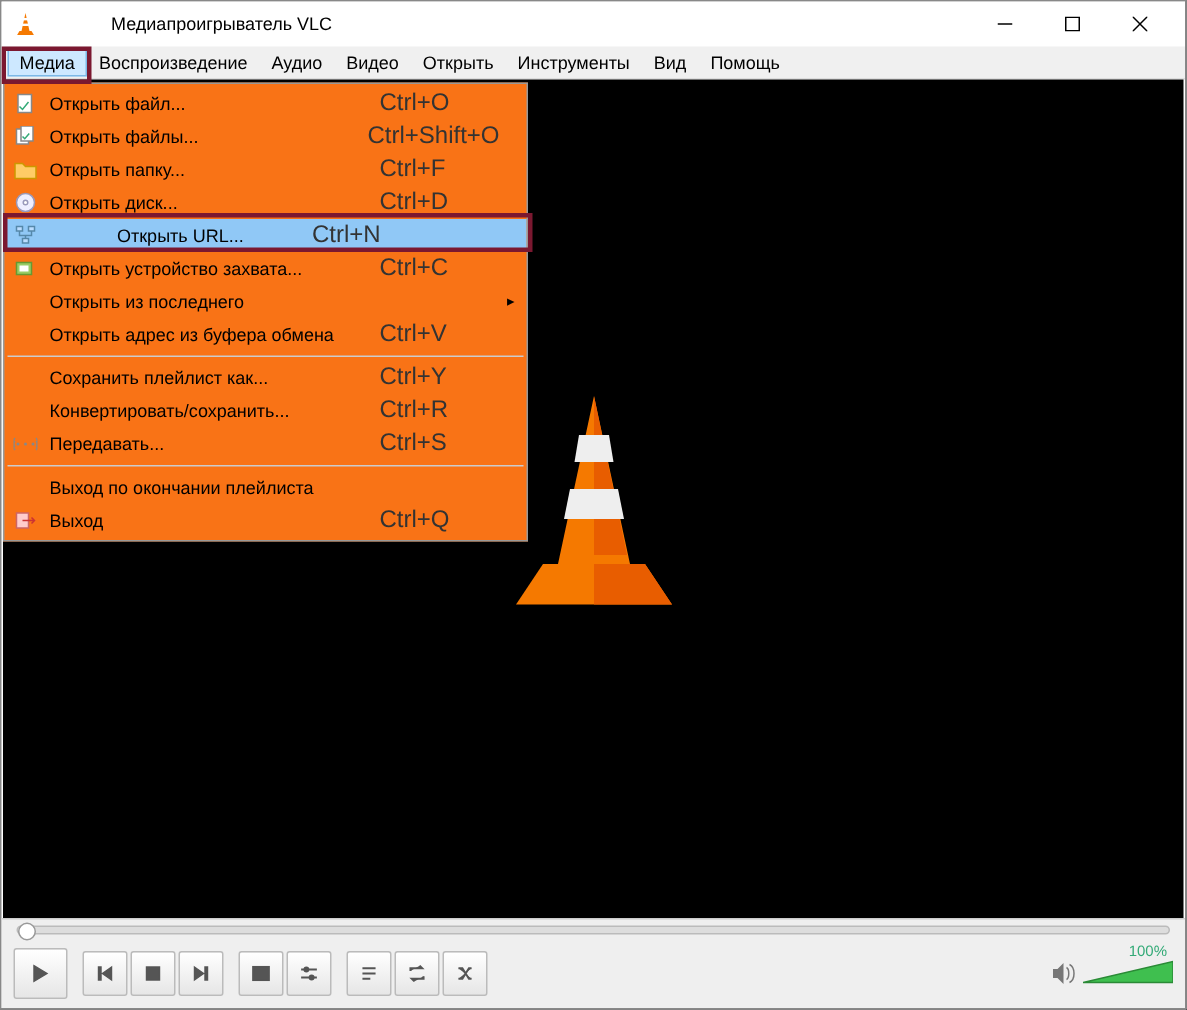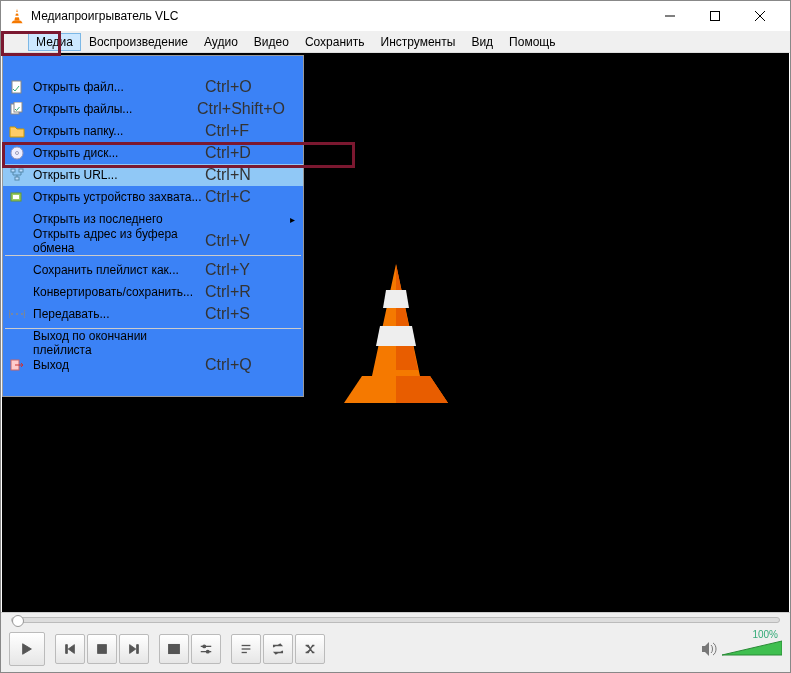--- a/index.html
+++ b/index.html
@@ -1,31 +1,31 @@
 <!DOCTYPE html>
 <html><head>
 <meta charset="utf-8">
 <style>
 * { box-sizing: border-box; margin: 0; padding: 0; }
 body { font-family: "Segoe UI", Tahoma, sans-serif; font-size: 12px; background: #fff; width: 791px; height: 673px; overflow: hidden; position: relative; border: 1px solid #888; }
 .titlebar { height: 30px; display: flex; align-items: center; padding: 0 8px; background: #fff; }
 .titlebar .cone-small { width: 16px; height: 16px; margin-right: 6px; }
-.titlebar .title { flex: 1; font-size: 12px; }
+.titlebar .title { flex: 1; font-size: 12px; margin-left: 43px; }
 .winbtns { display: flex; }
 .winbtn { width: 45px; height: 30px; display: flex; align-items: center; justify-content: center; }
 .winbtn svg { width: 10px; height: 10px; }
 .menubar { height: 22px; display: flex; align-items: center; padding: 0 4px; background: #f0f0f0; border-bottom: 1px solid #ddd; }
 .menubar .mitem { padding: 12px 8px; font-size: 12px; position: relative; }
-.menubar .mitem.open { background: #cde8ff; border: 1px solid #7cb8e6; padding: 1px 7px; margin-left: 23px; }
+.menubar .mitem.open { background: #cde8ff; border: 1px solid #7cb8e6; padding: 1px 7px; }
 .menuhl { position: absolute; left: 0; top: 30px; width: 60px; height: 25px; border: 3px solid #7b1830; z-index: 30; pointer-events: none; }
 .video { position: absolute; left: 1px; right: 1px; top: 52px; bottom: 60px; background: #000; display: flex; align-items: center; justify-content: center; }
 .bigcone { width: 120px; height: 150px; }
-.dropdown { position: absolute; left: 1px; top: 54px; width: 302px; background: #3b82f6; border: 1px solid #999; box-shadow: 2px 2px 4px rgba(0,0,0,.25); z-index: 20; padding: 20px 0; }
+.dropdown { position: absolute; left: 1px; top: 54px; width: 350px; background: #f97316; border: 1px solid #999; box-shadow: 2px 2px 4px rgba(0,0,0,.25); z-index: 20; padding: 2px 0; }
 .dropitem { display: flex; align-items: center; height: 22px; padding: 0 8px 0 4px; }
-.dropitem.hover { background: #90c8f6; }
+.dropitem.hover { background: #90c8f6; gap: 45px; }
 .dropicon { width: 20px; height: 16px; display: flex; align-items: center; justify-content: center; margin-right: 6px; }
 .droplabel { flex: 1; font-size: 12px; }
 .dropshort { font-size: 16px; color: #333; min-width: 80px; }
 .droparrow { width: 10px; text-align: right; font-size: 10px; }
 .sep { height: 1px; background: #ccc; margin: 3px 2px; }
 .rowhl { position: absolute; left: 1px; top: 141px; width: 353px; height: 26px; border: 3px solid #7b1830; z-index: 25; pointer-events: none; }
 .bottombar { position: absolute; left: 0; right: 0; bottom: 0; height: 60px; background: #efefef; border-top: 1px solid #ccc; }
 .seekbar { height: 14px; display: flex; align-items: center; padding: 0 10px; }
 .seektrack { flex: 1; height: 6px; background: #ddd; border: 1px solid #bbb; border-radius: 3px; position: relative; }
 .seekknob { position: absolute; left: 0; top: -3px; width: 12px; height: 12px; background: #fff; border: 1px solid #999; border-radius: 6px; }
@@ -68,21 +68,21 @@
         </svg>
       </div>
   </div>
 </div>
 
 <div class="menubar" id="menubar">
     <div class="mitem open">Медиа</div>
     <div class="mitem">Воспроизведение</div>
     <div class="mitem">Аудио</div>
     <div class="mitem">Видео</div>
-    <div class="mitem">Сохранить</div>
+    <div class="mitem">Открыть</div>
     <div class="mitem">Инструменты</div>
     <div class="mitem">Вид</div>
     <div class="mitem">Помощь</div>
   </div>
 <div class="menuhl"></div>
 
 <div class="video">
   <svg class="bigcone" viewBox="0 0 120 150">
     <path d="M60 6 L84 118 L36 118 Z" fill="#f57900"></path>
     <path d="M60 6 L82 112 L60 112 Z" fill="#e85d00"></path>

